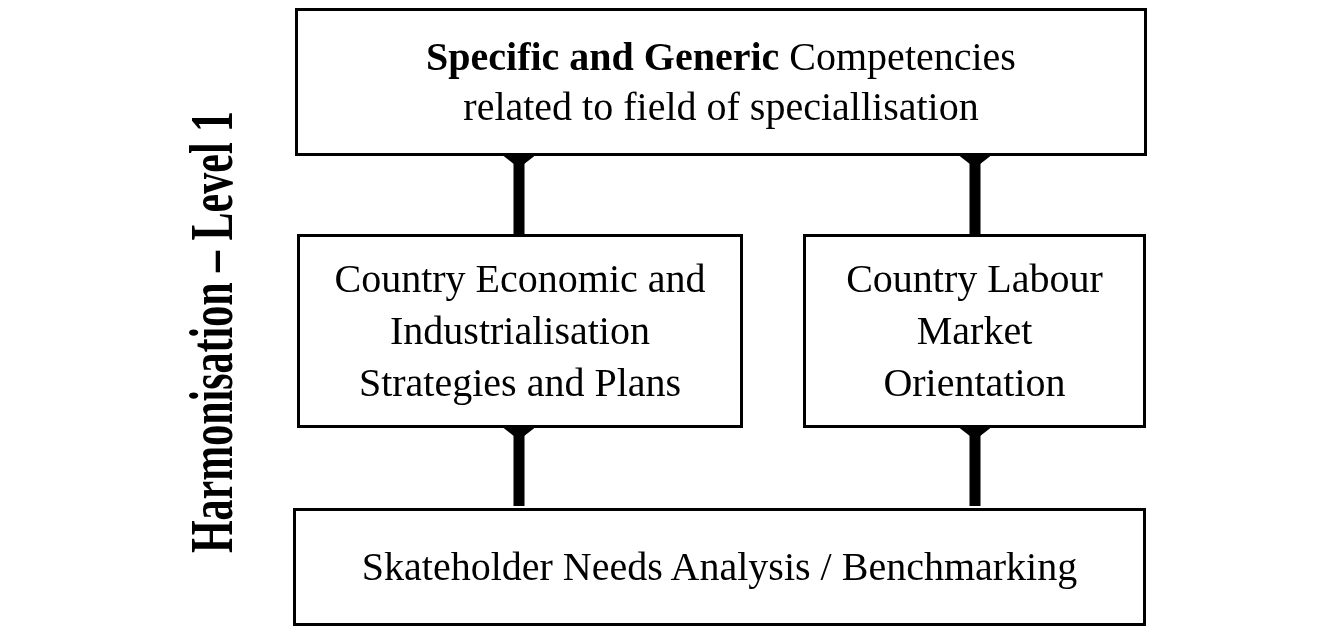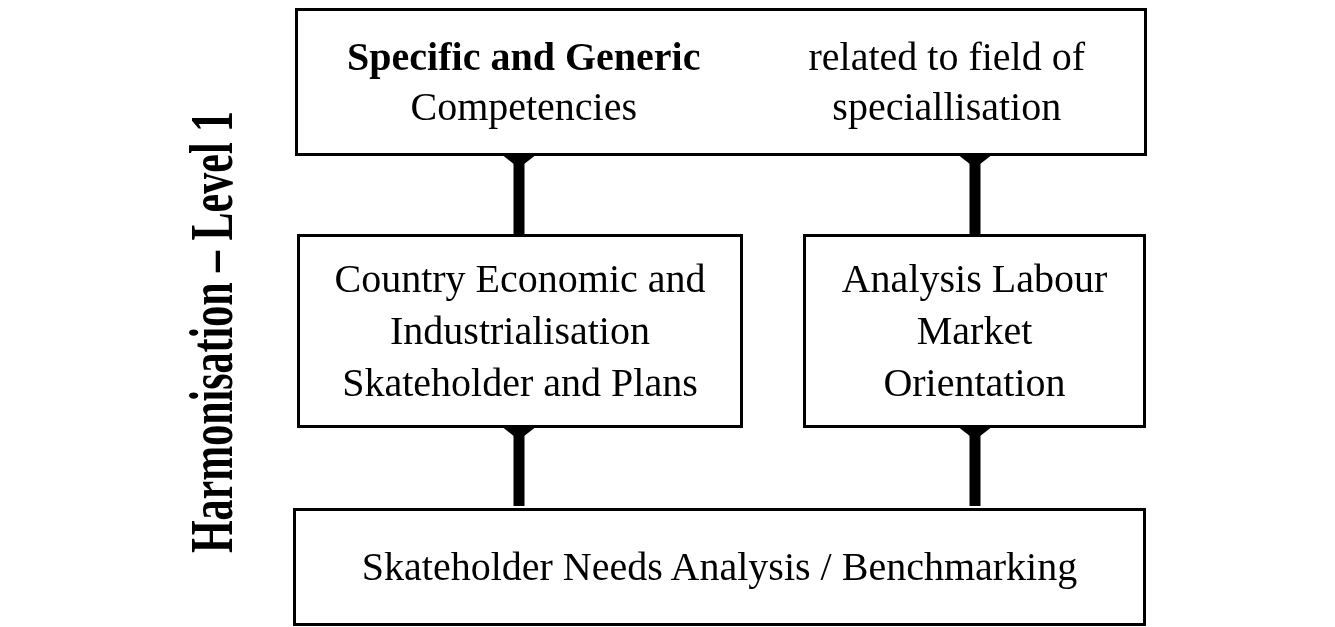--- a/index.html
+++ b/index.html
@@ -35,21 +35,21 @@
   }
 
   
   .box {
     position: absolute;
     box-sizing: border-box;
     border: 3px solid #000000;
     background: #ffffff;
     z-index: 2;
     display: flex;
-    flex-direction: row;
+    flex-direction: column;
     align-items: center;
     justify-content: center;
     text-align: center;
     font-size: 40px;
     line-height: 50px;
   }
   .box-top    { left: 295px; top:   8px; width: 852px; height: 148px; }
   .box-midl   { left: 297px; top: 234px; width: 446px; height: 194px; line-height: 52px; }
   .box-midr   { left: 803px; top: 234px; width: 343px; height: 194px; line-height: 52px; }
   .box-bottom { left: 293px; top: 508px; width: 853px; height: 118px; }
@@ -112,25 +112,25 @@
   <div class="box box-top">
     <div>
       <span class="bold">Specific and Generic</span><span> Competencies</span>
     </div>
     <div>related to field of speciallisation</div>
   </div>
 
   <div class="box box-midl">
     <div class="prewrap">Country Economic and
 Industrialisation
-Skateholder and Plans</div>
+Strategies and Plans</div>
   </div>
 
   <div class="box box-midr">
-    <div class="prewrap">Analysis Labour
+    <div class="prewrap">Country Labour
 Market
 Orientation</div>
   </div>
 
   <div class="box box-bottom">
     <div>Skateholder Needs Analysis / Benchmarking</div>
   </div>
 
 </div>
 

